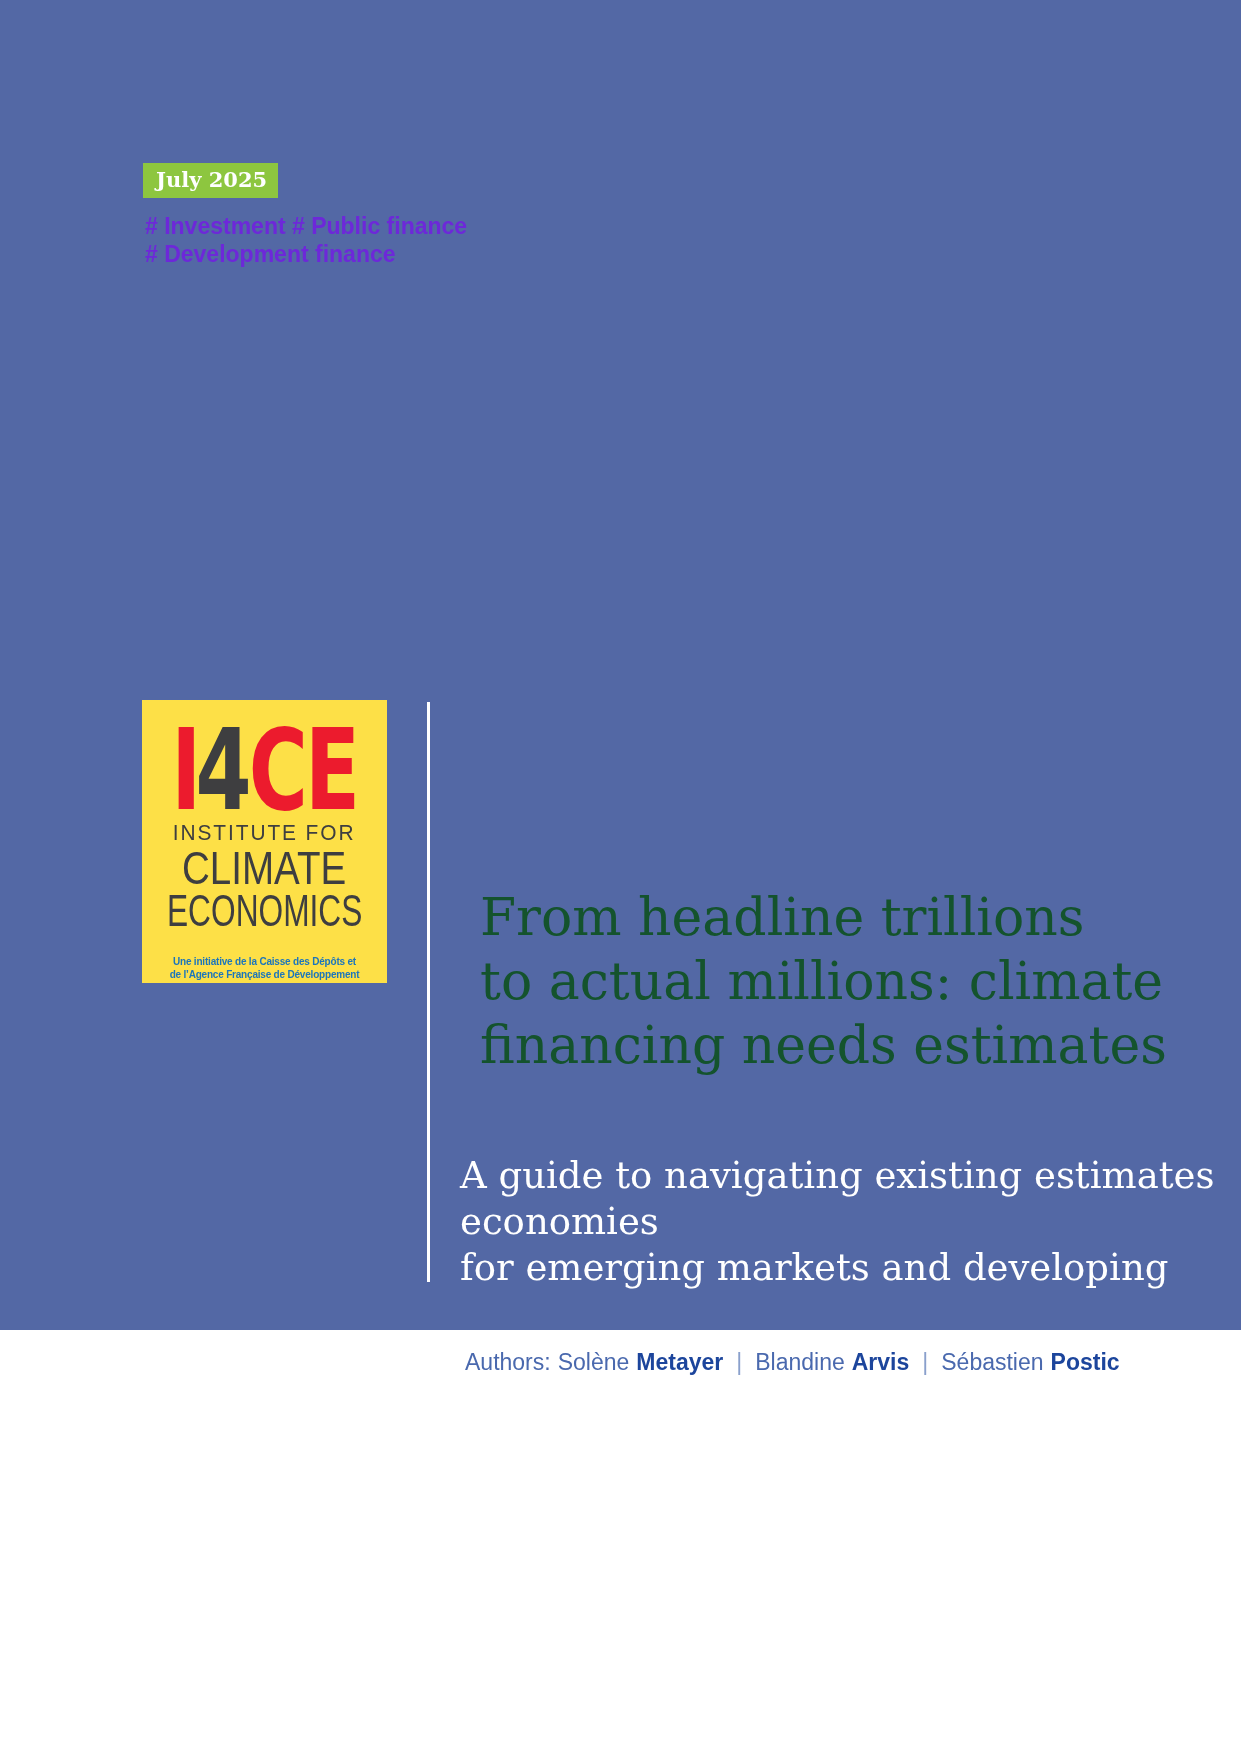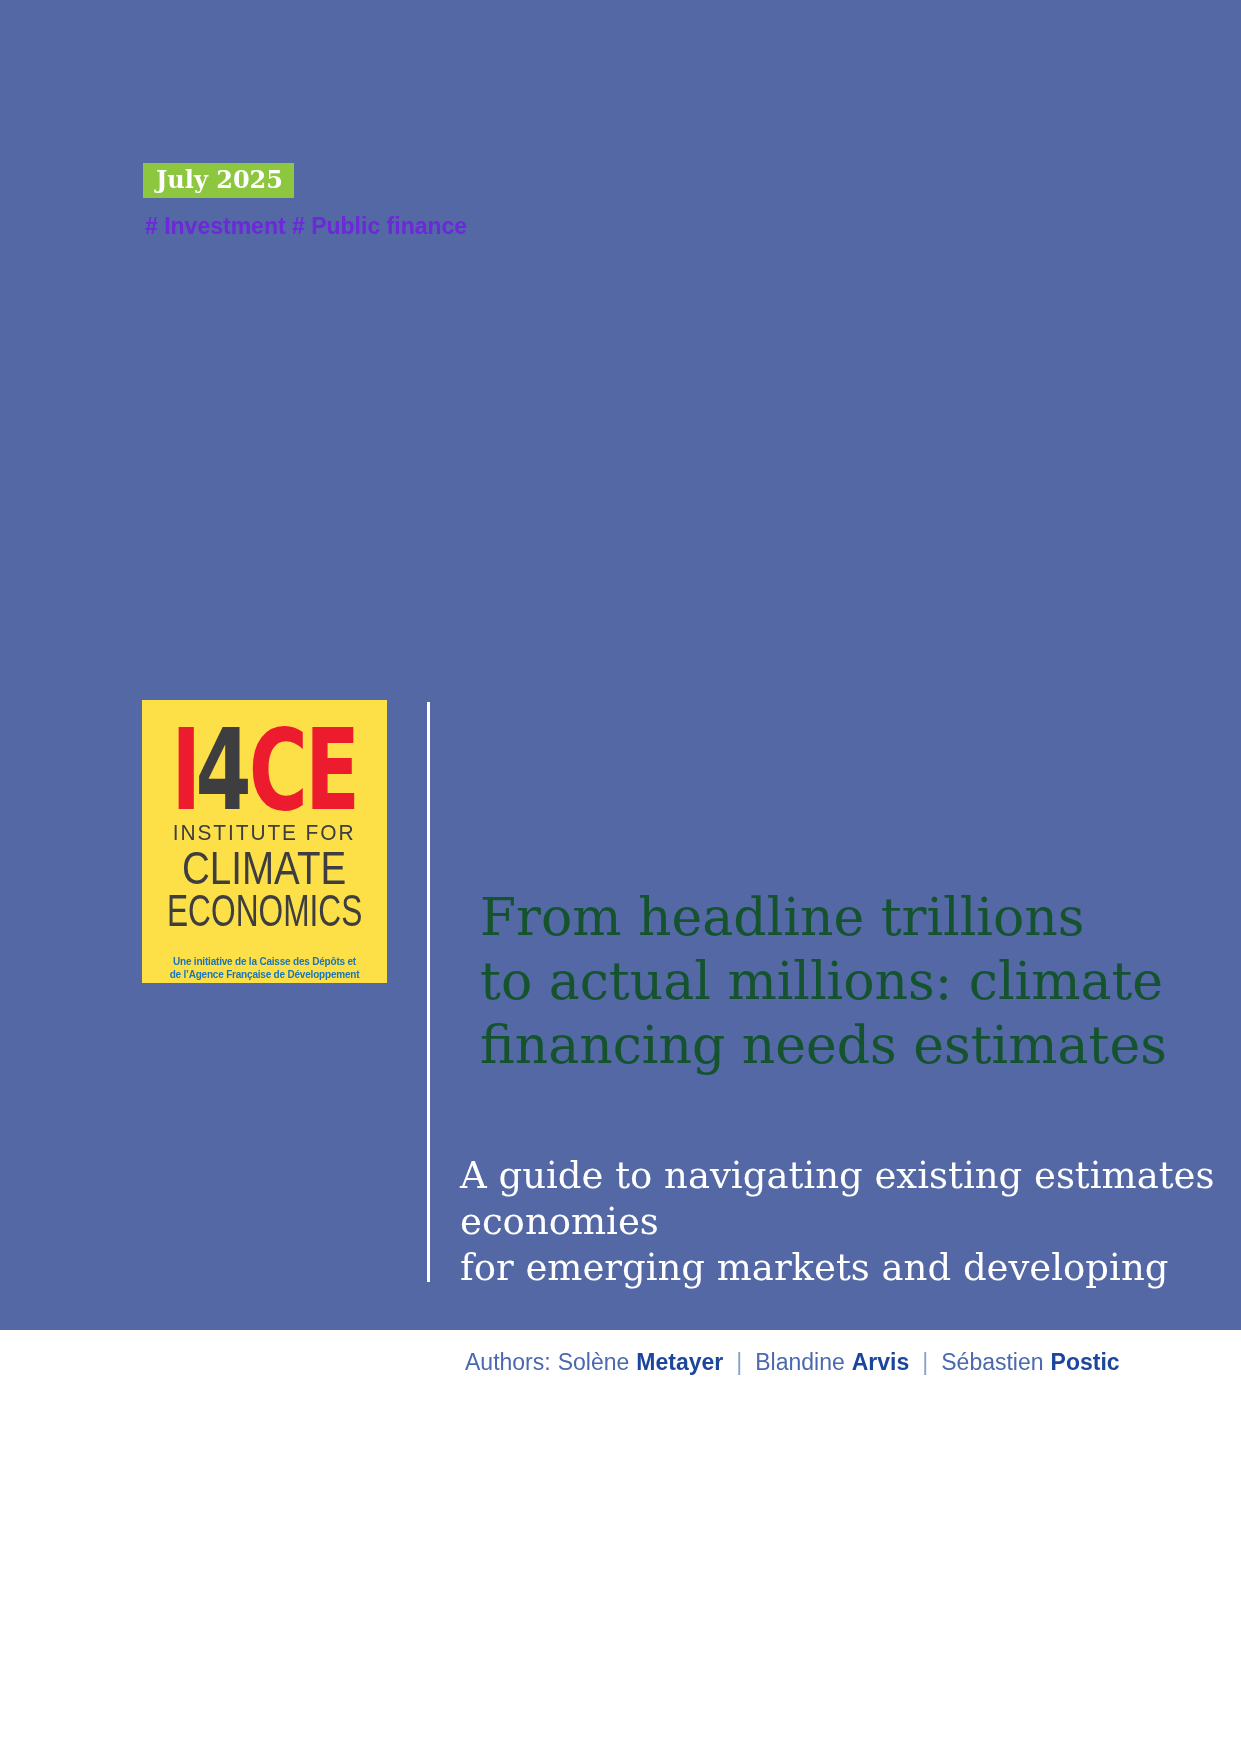--- a/index.html
+++ b/index.html
@@ -19,21 +19,21 @@
     background:#5368a5;
   }
 
   
   .date-badge {
     position:absolute; left:143px; top:163px;
     background:#8dc63f;
     color:#ffffff;
     font-family:"DejaVu Serif", serif;
     font-weight:bold;
-    font-size:24px; line-height:26px;
+    font-size:21px; line-height:26px;
     padding:4px 11px 5px 13px;
     white-space:nowrap;
   }
 
   
   .tags {
     position:absolute; left:145px; top:212px;
     color:#6d28d9;
     font-weight:bold;
     font-size:23px; line-height:28px;
@@ -116,20 +116,21 @@
 <body>
 
 <div class="page">
 
   <div class="blue-bg"></div>
 
   <div class="date-badge">July 2025</div>
 
   <div class="tags">
     <div># Investment # Public finance</div>
+    <div># Development finance</div>
   </div>
 
   <div class="logo-box">
     <div class="logo-acronym">
       <span class="logo-red">I</span><span class="logo-dark logo-4">4</span><span class="logo-red">CE</span>
     </div>
     <div class="logo-line logo-line-1">INSTITUTE FOR</div>
     <div class="logo-line logo-line-2">CLIMATE</div>
     <div class="logo-line logo-line-3">ECONOMICS</div>
     <div class="logo-tagline">

